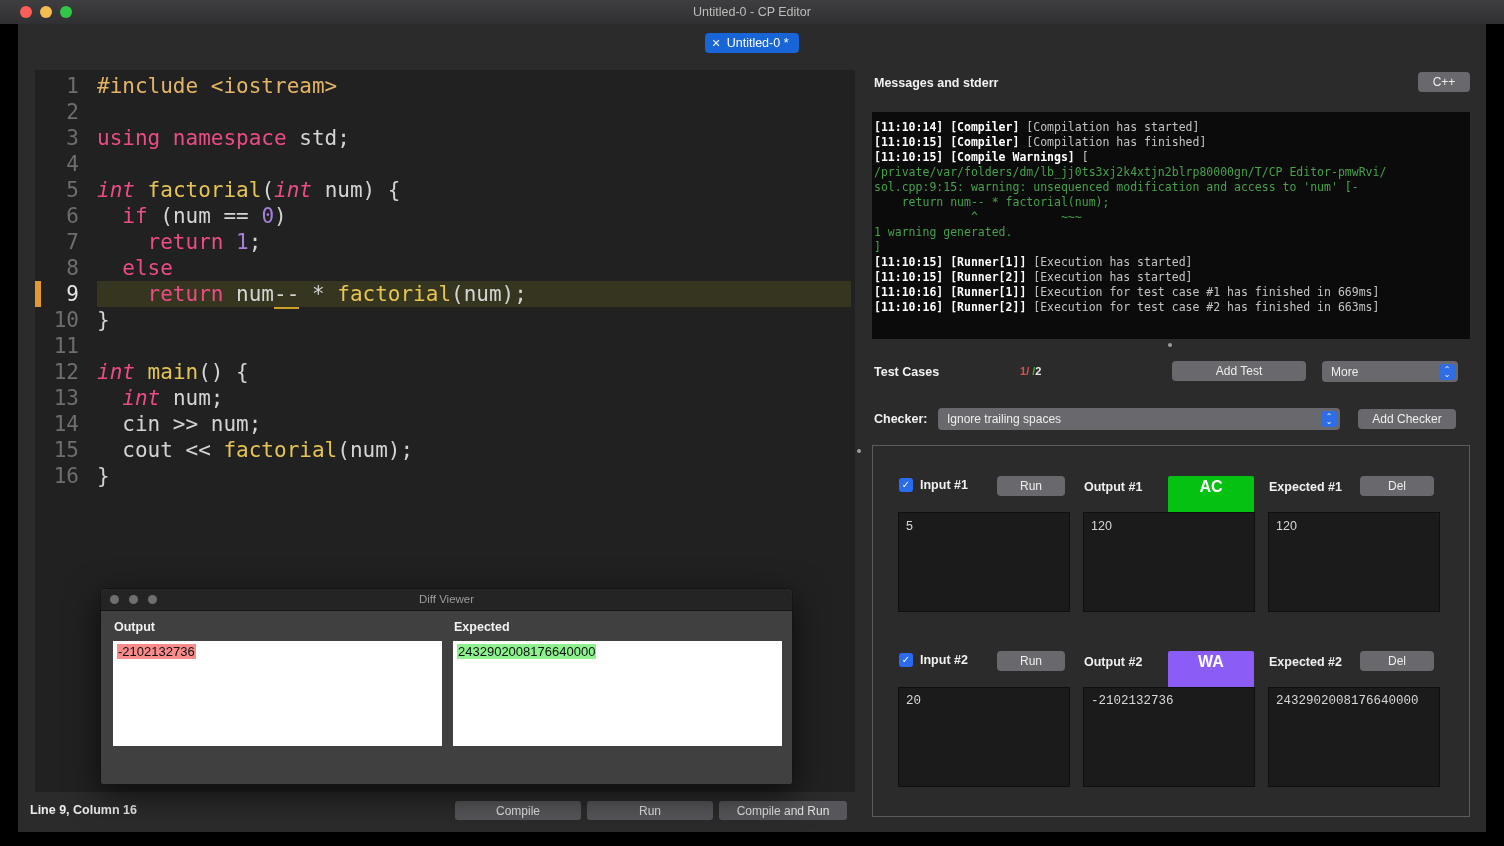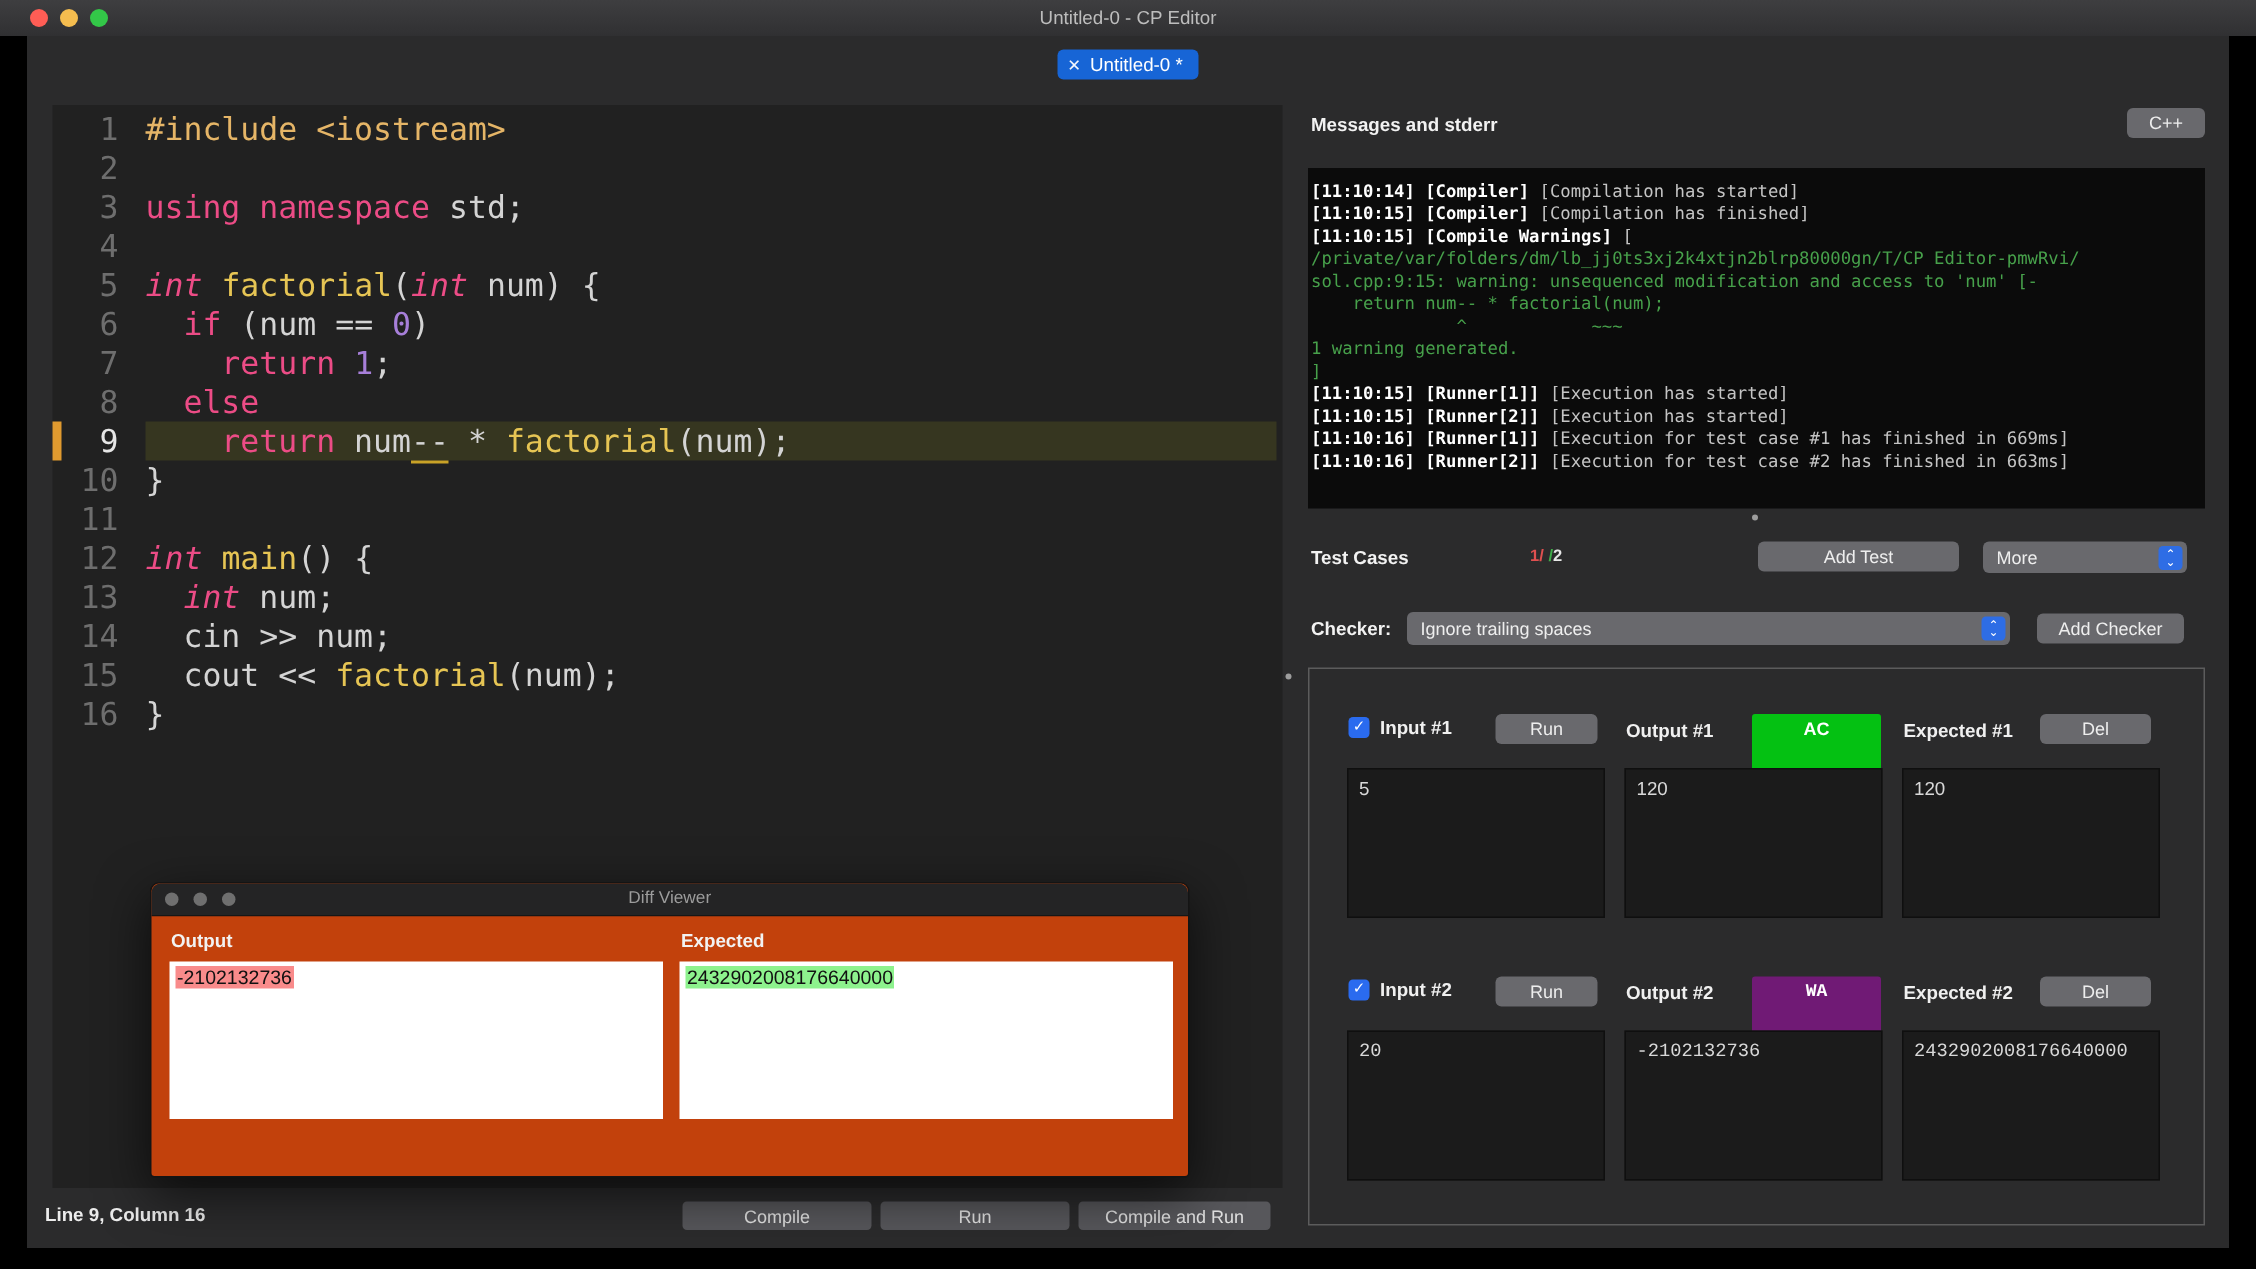--- a/index.html
+++ b/index.html
@@ -65,30 +65,30 @@
     box-sizing:border-box;background:#2b2b2c;}
   .case-row{position:absolute;left:0;width:100%;height:22px;}
   .cr1{top:30px;} .cr2{top:205px;}
   .cb-wrap{position:absolute;left:26px;top:2px;display:flex;align-items:center;gap:7px;}
   .cb{width:14px;height:14px;background:#2a6bef;border-radius:3px;color:#fff;font-size:10px;
     line-height:14px;text-align:center;display:inline-block;}
   .case-label{color:#f0f0f0;font-size:12.5px;font-weight:bold;}
   .run-btn{position:absolute;left:124px;top:0;width:68px;}
   .out-label{position:absolute;left:211px;top:4px;}
   .verdict{position:absolute;left:295px;top:0;width:86px;height:38px;border-radius:2px;color:#fff;
-    font-size:12px;font-weight:bold;text-align:center;line-height:21px;}
-  .v-ac{background:#04c112;} .v-wa{background:#701a75;font-family:Liberation Mono, monospace;}
+    font-size:16px;font-weight:bold;text-align:center;line-height:21px;}
+  .v-ac{background:#04c112;} .v-wa{background:#8b5cf6;}
   .exp-label{position:absolute;left:396px;top:4px;}
   .del-btn{position:absolute;left:487px;top:0;width:74px;}
   .tc-area{position:absolute;width:172px;height:100px;background:#1b1b1b;border:1px solid #0f0f0f;
     box-sizing:border-box;color:#d8d8d8;font-size:12.5px;padding:6px 7px;white-space:pre;}
   .col1{left:25px;} .col2{left:210px;} .col3{left:395px;}
   .r1{top:66px;} .r2{top:241px;font-family:Liberation Mono, monospace;}
   
-  .diff{position:absolute;left:82px;top:564px;width:693px;height:197px;background:#c2410c;
+  .diff{position:absolute;left:82px;top:564px;width:693px;height:197px;background:#404040;
     border:1px solid #141414;border-radius:6px 6px 3px 3px;box-shadow:0 10px 34px rgba(0,0,0,.65);
     box-sizing:border-box;}
   .diff-titlebar{position:relative;height:21px;background:#242425;border-radius:6px 6px 0 0;
     border-bottom:1px solid #161616;}
   .ddot{position:absolute;top:6px;width:9px;height:9px;border-radius:50%;background:#6f6f6f;}
   .ddot:nth-child(1){left:9px;} .ddot:nth-child(2){left:28px;} .ddot:nth-child(3){left:47px;}
   .diff-title{position:absolute;left:0;top:0;width:100%;text-align:center;line-height:21px;
     color:#9c9c9c;font-size:11.5px;}
   .diff-label{position:absolute;top:31px;color:#f2f2f2;font-size:12.5px;font-weight:bold;}
   .diff-label.out{left:13px;} .diff-label.exp{left:353px;}

